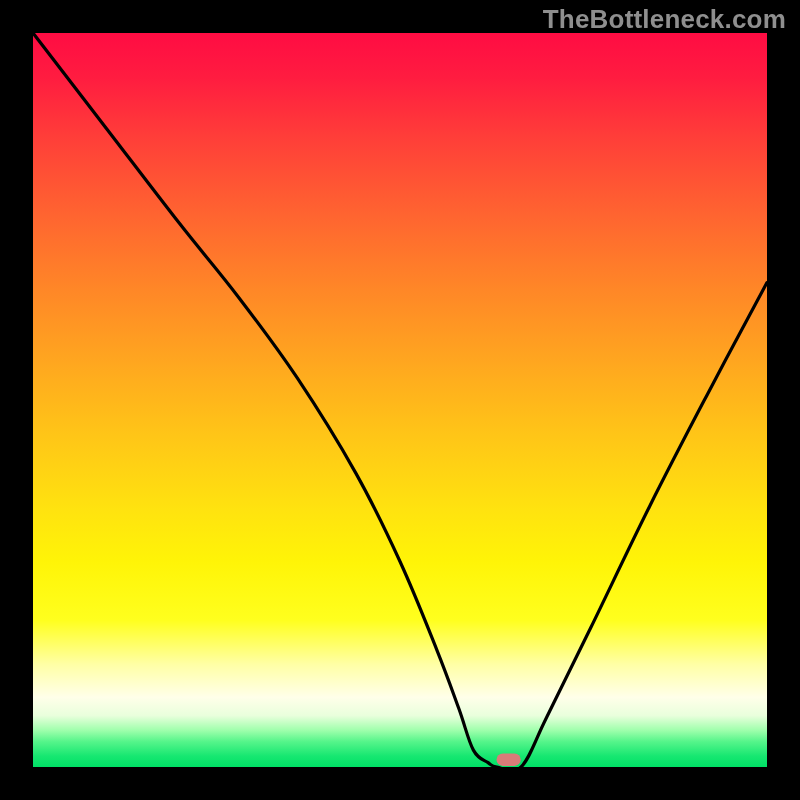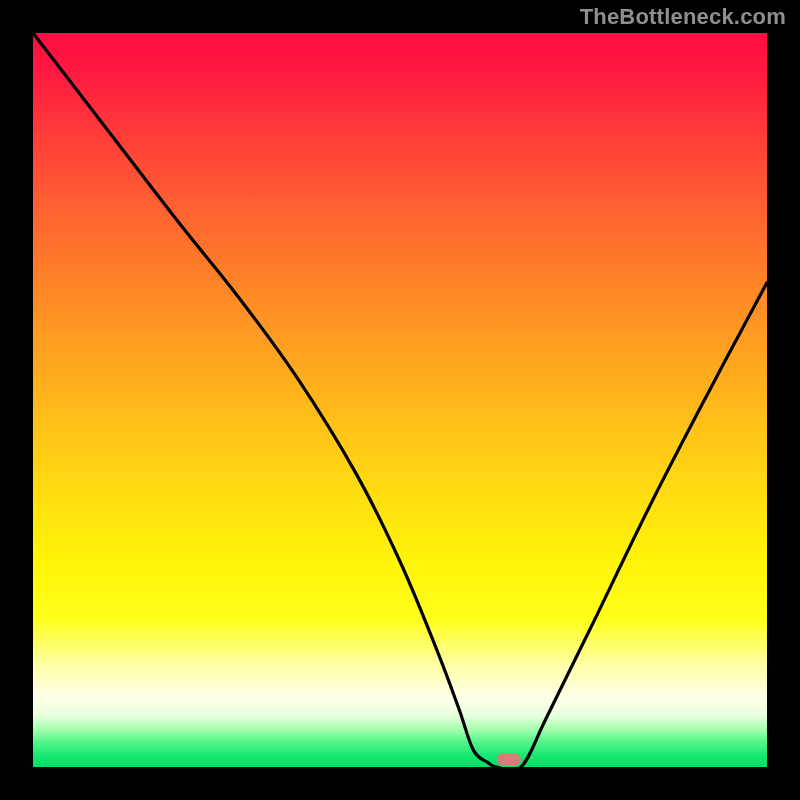--- a/index.html
+++ b/index.html
@@ -14,21 +14,21 @@
     position: relative;
     width: 800px;
     height: 800px;
     background: #000;
   }
   .watermark {
     position: absolute;
     top: 4px;
     right: 14px;
     font-family: Arial, Helvetica, sans-serif;
-    font-size: 22px;
+    font-size: 26px;
     font-weight: 600;
     color: #8f8f8f;
     letter-spacing: 0.2px;
   }
   svg {
     display: block;
   }
 </style>
 </head>
 <body>

